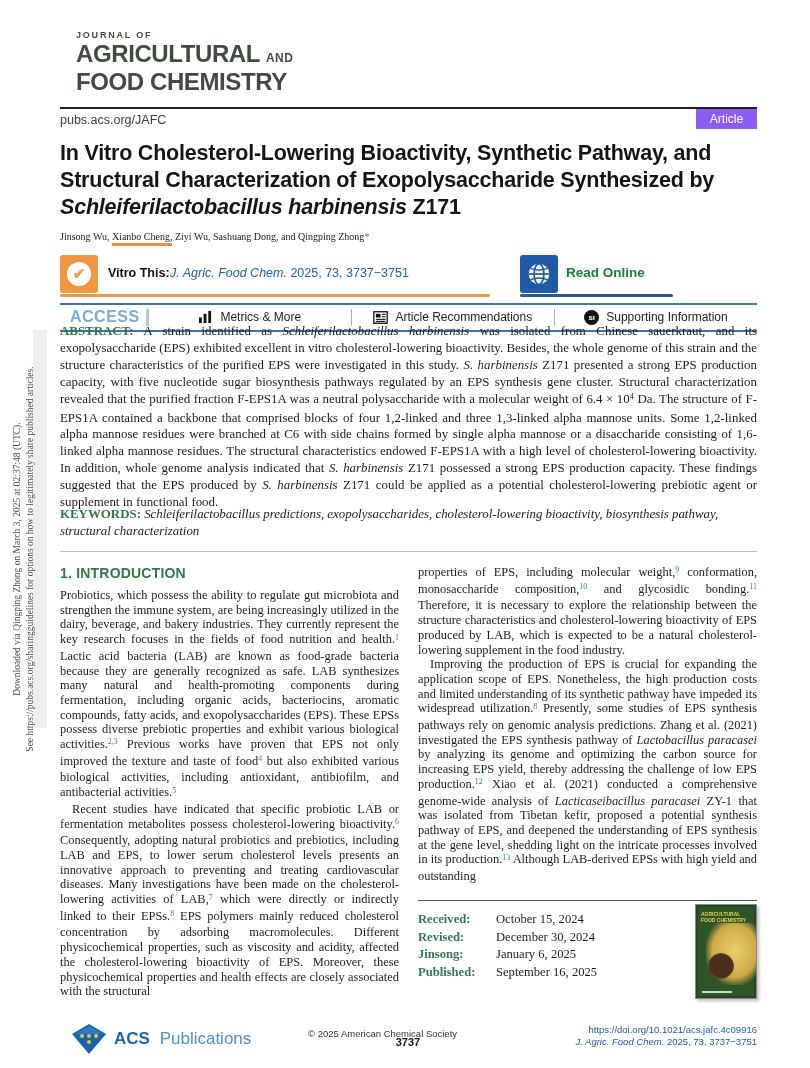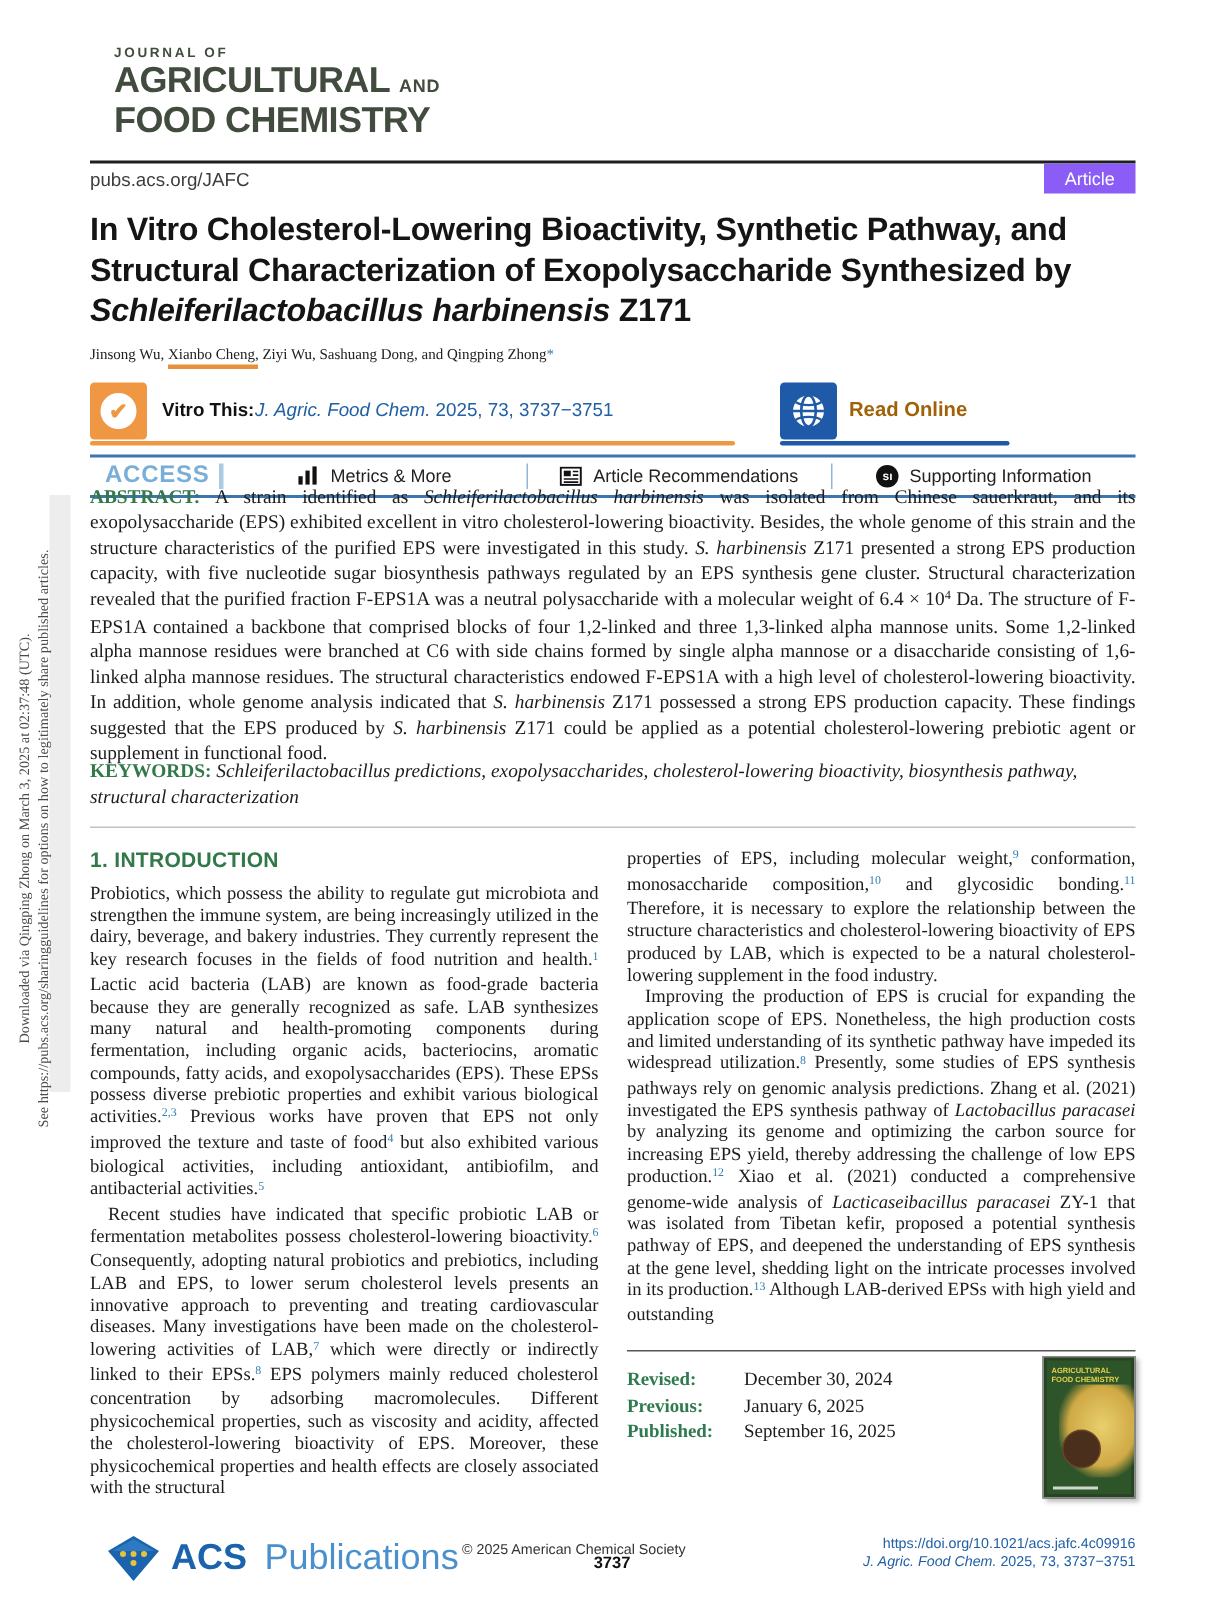--- a/index.html
+++ b/index.html
@@ -34,21 +34,21 @@
   
   .cite-iconbox { position:absolute; left:60px; top:255px; width:38px; height:38px; background:#ef9743; border-radius:3px;
                   display:flex; align-items:center; justify-content:center; }
   .cite-check { width:24px; height:24px; background:#fff; border-radius:50%; display:flex; align-items:center; justify-content:center;
                 color:#ef9743; font:bold 15px "Liberation Sans", sans-serif; }
   .cite-label { position:absolute; left:108px; top:266px; font:bold 12.5px "Liberation Sans", sans-serif; color:#111; }
   .cite-ref { position:absolute; left:170px; top:266px; font:12.5px "Liberation Sans", sans-serif; color:#2160a5; }
   .cite-underline { position:absolute; left:60px; top:294px; width:430px; height:3px; background:#ef9743; border-radius:2px; }
   .read-iconbox { position:absolute; left:520px; top:255px; width:38px; height:38px; background:#1f5aa8; border-radius:3px;
                   display:flex; align-items:center; justify-content:center; }
-  .read-label { position:absolute; left:566px; top:265px; font:bold 13.5px "Liberation Sans", sans-serif; color:#a16207; }
+  .read-label { position:absolute; left:566px; top:265px; font:bold 13.5px "Liberation Sans", sans-serif; color:#15803d; }
   .read-underline { position:absolute; left:520px; top:294px; width:153px; height:3px; background:#1f5aa8; border-radius:2px; }
 
   
   .access-rule-top { position:absolute; left:60px; top:303px; width:697px; height:1.5px; background:#3c76ad; }
   .access-rule-bot { position:absolute; left:60px; top:330px; width:697px; height:1.5px; background:#3c76ad; }
   .access-row { position:absolute; left:60px; top:305px; width:697px; height:24px; display:flex; align-items:center;
                 font-family:"Liberation Sans", sans-serif; }
   .access-word { color:#79aed7; font-size:16px; font-weight:bold; letter-spacing:0.5px; margin-left:10px; }
   .access-bar-sep { width:3px; height:17px; background:#a9cbe4; margin-left:6px; }
   .access-group { flex:1; display:flex; align-items:center; justify-content:center; gap:7px; color:#222; font-size:12px; }
@@ -84,21 +84,21 @@
            box-shadow:2px 2px 3px rgba(0,0,0,0.25); overflow:hidden; }
   .cover-inner { position:absolute; inset:2px; background:#2e5429; }
   .cover-title { position:relative; color:#e4d34f; font:bold 5px "Liberation Sans", sans-serif; line-height:6px; padding:4px 3px 0 3px; }
   .cover-blob { position:absolute; left:8px; top:16px; width:52px; height:62px; background:radial-gradient(ellipse at 55% 45%, #e8cf6d 0%, #cfa945 55%, rgba(60,90,40,0) 75%); }
   .cover-circle { position:absolute; left:10px; top:46px; width:26px; height:26px; border-radius:50%; background:#4a2f1c; border:1px solid #6b4526; }
   .cover-footline { position:absolute; left:4px; bottom:3px; width:30px; height:2px; background:#cfd8cf; }
 
   
   .footer-logo { position:absolute; left:72px; top:1024px; display:flex; align-items:center; gap:8px; }
   .acs-diamond { width:34px; height:30px; }
-  .acs-text { font-family:"Liberation Sans", sans-serif; font-size:24px; }
+  .acs-text { font-family:"Liberation Sans", sans-serif; font-size:17px; }
   .acs-text .acs { color:#1b64ad; font-weight:bold; }
   .acs-text .pubs { color:#4a90cc; font-weight:normal; margin-left:5px; }
   .footer-copy { position:absolute; left:308px; top:1028px; font:9.5px "Liberation Sans", sans-serif; color:#333; }
   .footer-page { position:absolute; left:388px; top:1036px; width:40px; text-align:center; font:bold 11px "Liberation Sans", sans-serif; color:#111; }
   .footer-right { position:absolute; right:53px; top:1024px; text-align:right; font:9.5px "Liberation Sans", sans-serif; color:#2160a5; line-height:12px; }
 </style>
 </head>
 <body>
 
 <div class="page">
@@ -191,25 +191,29 @@
   </div>
 
   <div class="col col-right">
     <p><span>properties of EPS, including molecular weight,</span><span class="supref">9</span><span> conformation, monosaccharide composition,</span><span class="supref">10</span><span> and glycosidic bonding.</span><span class="supref">11</span><span> Therefore, it is necessary to explore the relationship between the structure characteristics and cholesterol-lowering bioactivity of EPS produced by LAB, which is expected to be a natural cholesterol-lowering supplement in the food industry.</span></p>
     <p class="indent"><span>Improving the production of EPS is crucial for expanding the application scope of EPS. Nonetheless, the high production costs and limited understanding of its synthetic pathway have impeded its widespread utilization.</span><span class="supref">8</span><span> Presently, some studies of EPS synthesis pathways rely on genomic analysis predictions. Zhang et al. (2021) investigated the EPS synthesis pathway of </span><span class="i">Lactobacillus paracasei</span><span> by analyzing its genome and optimizing the carbon source for increasing EPS yield, thereby addressing the challenge of low EPS production.</span><span class="supref">12</span><span> Xiao et al. (2021) conducted a comprehensive genome-wide analysis of </span><span class="i">Lacticaseibacillus paracasei</span><span> ZY-1 that was isolated from Tibetan kefir, proposed a potential synthesis pathway of EPS, and deepened the understanding of EPS synthesis at the gene level, shedding light on the intricate processes involved in its production.</span><span class="supref">13</span><span> Although LAB-derived EPSs with high yield and outstanding</span></p>
   </div>
 
   <div class="dates-block">
     <div class="dates-rows">
       <div class="date-row">
+        <span class="date-label">Received:</span>
+        <span class="date-value">October 15, 2024</span>
+      </div>
+      <div class="date-row">
         <span class="date-label">Revised:</span>
         <span class="date-value">December 30, 2024</span>
       </div>
       <div class="date-row">
-        <span class="date-label">Previous:</span>
+        <span class="date-label">Jinsong:</span>
         <span class="date-value">January 6, 2025</span>
       </div>
       <div class="date-row">
         <span class="date-label">Published:</span>
         <span class="date-value">September 16, 2025</span>
       </div>
     </div>
   </div>
 
   <div class="cover">

